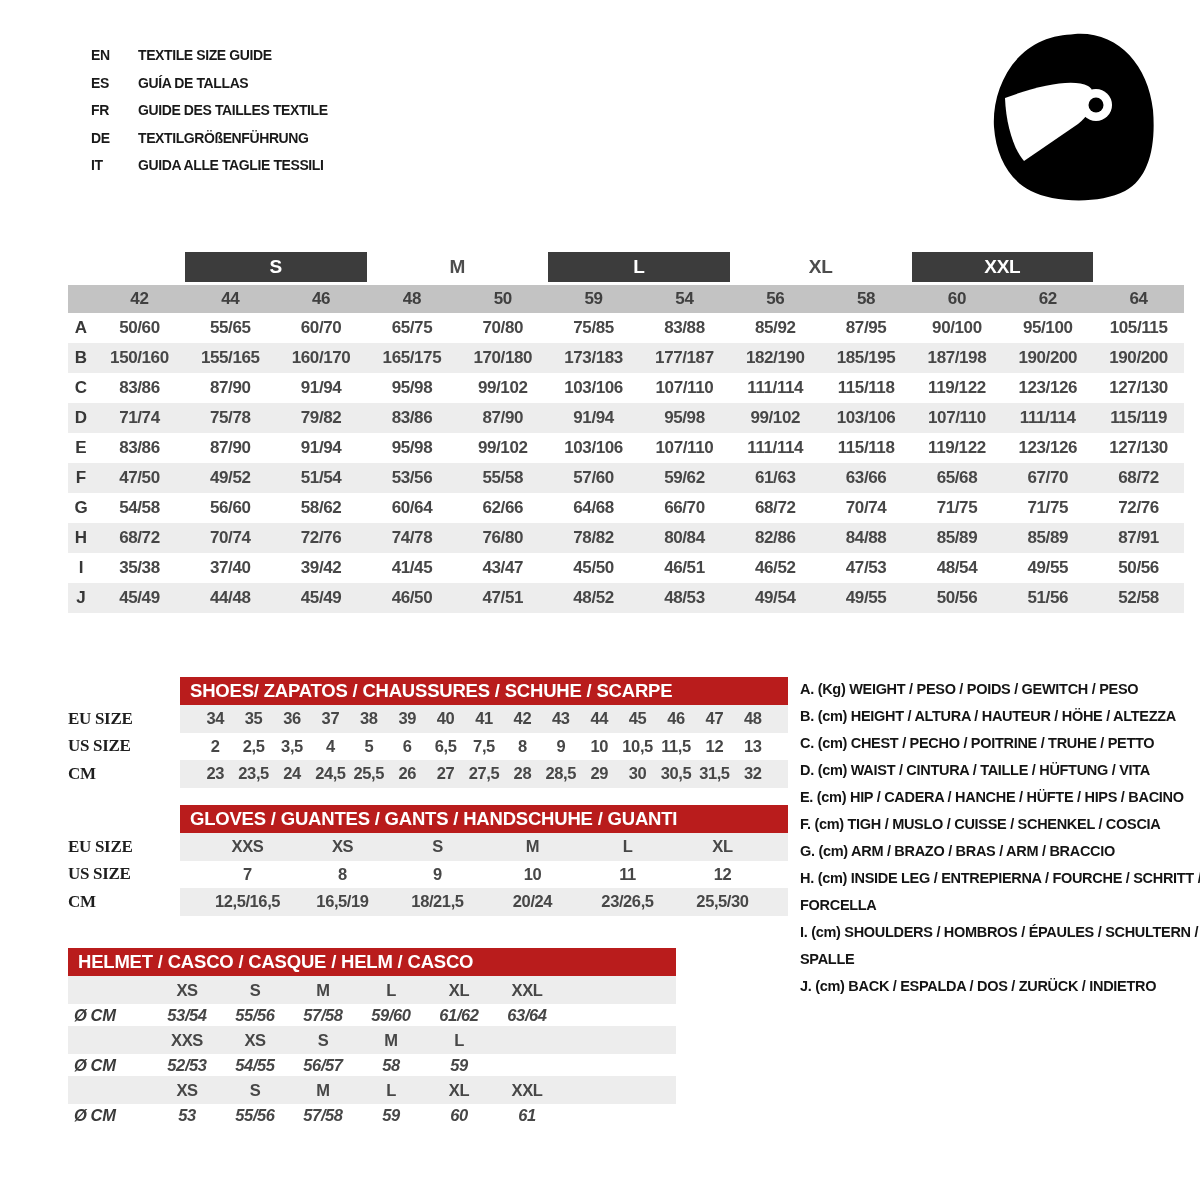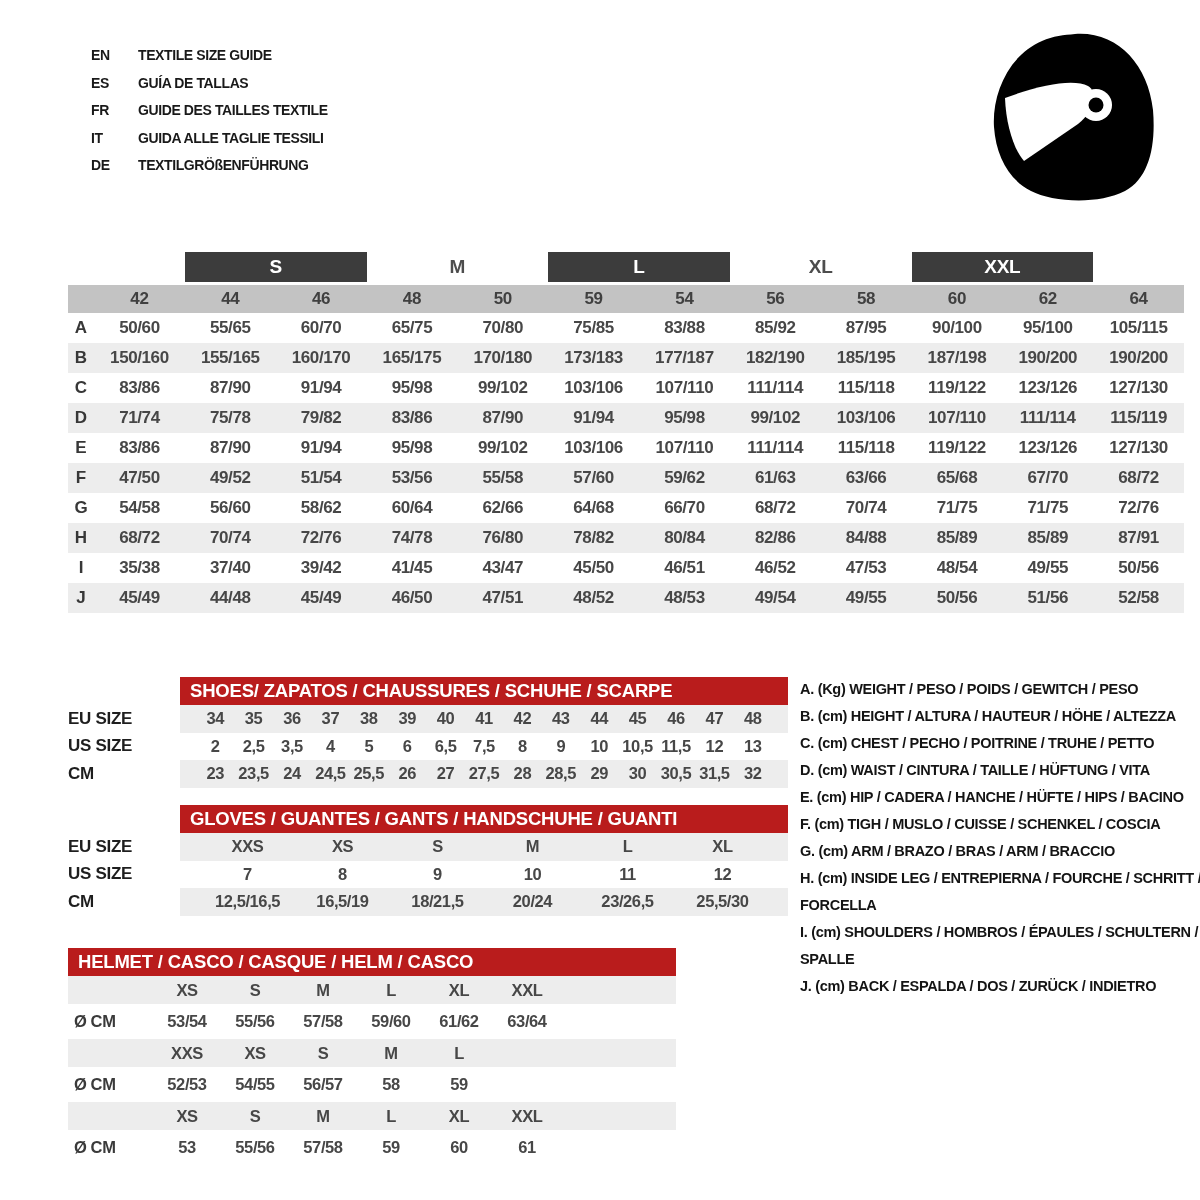--- a/index.html
+++ b/index.html
@@ -35,25 +35,25 @@
   .bt-header{height:28px;background:#b91c1c;color:#ffffff;font-size:18.5px;line-height:28px;
              padding-left:10px;letter-spacing:-0.2px;white-space:nowrap;}
   .bt-row{display:grid;height:27.5px;}
   .bt-row.shade{background:#ededed;}
   .bt-cell{display:flex;align-items:center;justify-content:center;font-size:16.5px;color:#474747;
            letter-spacing:-0.4px;white-space:nowrap;}
   .shoes-grid{grid-template-columns:repeat(15,1fr);padding:0 16px;}
   .gloves-grid{grid-template-columns:repeat(6,95px) 1fr;padding-left:20px;}
   .helmet-grid{grid-template-columns:85px repeat(6,68px) 1fr;}
   .hrow-s{height:28px;}
-  .hrow-v{height:35px;}
+  .hrow-v{height:22px;font-style:italic;}
   .diam{justify-content:flex-start;padding-left:6px;color:#3a3a3a;}
   .bt-llabel{display:flex;align-items:center;font-size:17px;color:#1e1e1e;letter-spacing:-0.3px;}
   .sp28{height:28px;}
-  .h275{height:27.5px;}
+  .h275{height:27.5px;font-family:Liberation Serif, serif;}
   .hl35{height:35px;}
 
   
   #legend{position:absolute;left:800px;top:676px;width:405px;}
   .legend-item{font-size:14.5px;line-height:27px;color:#141414;letter-spacing:-0.3px;}
 </style>
 </head>
 <body>
 
 <div class="page">
@@ -65,26 +65,26 @@
       </div>
       <div class="lang-row">
         <div class="lang-code">ES</div>
         <div class="lang-title">GUÍA DE TALLAS</div>
       </div>
       <div class="lang-row">
         <div class="lang-code">FR</div>
         <div class="lang-title">GUIDE DES TAILLES TEXTILE</div>
       </div>
       <div class="lang-row">
+        <div class="lang-code">DE</div>
+        <div class="lang-title">TEXTILGRÖßENFÜHRUNG</div>
+      </div>
+      <div class="lang-row">
         <div class="lang-code">IT</div>
         <div class="lang-title">GUIDA ALLE TAGLIE TESSILI</div>
-      </div>
-      <div class="lang-row">
-        <div class="lang-code">DE</div>
-        <div class="lang-title">TEXTILGRÖßENFÜHRUNG</div>
       </div>
     </div>
 
   <div id="helmet-icon">
     <svg width="195" height="182" viewBox="0 0 195 182" xmlns="http://www.w3.org/2000/svg">
       <path fill="#000000" d="M103 8 C145 5 176 38 181 84 C184 120 177 152 153 165 C126 179 80 176 59 165 C37 154 24 130 22 101 C20 70 35 30 70 15 C81 10 92 9 103 8 Z"></path>
       <path fill="#ffffff" d="M33 72 C70 58 102 53 116 60 C128 68 121 86 106 98 L52 135 C42 124 34 99 33 72 Z"></path>
       <circle cx="124" cy="79" r="16" fill="#ffffff"></circle>
       <circle cx="124" cy="79" r="7.5" fill="#000000"></circle>
     </svg>

